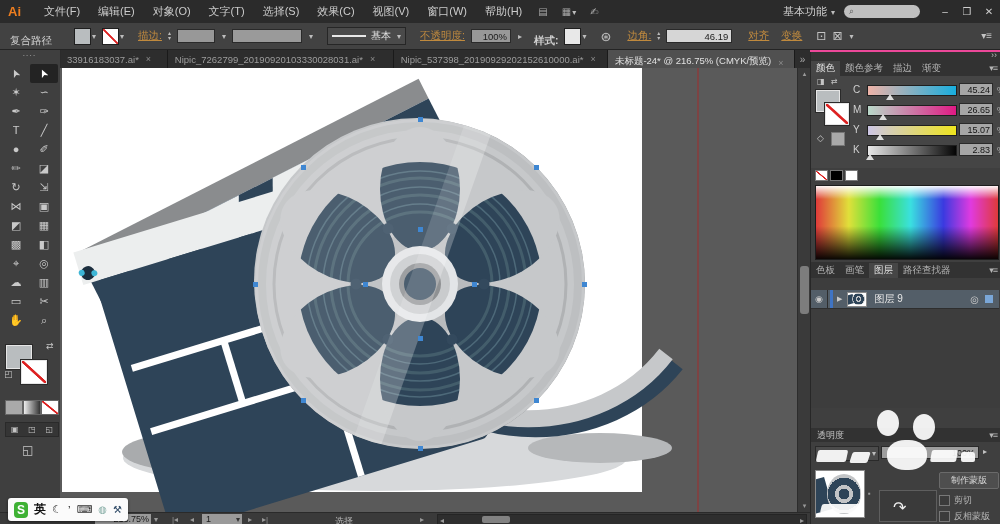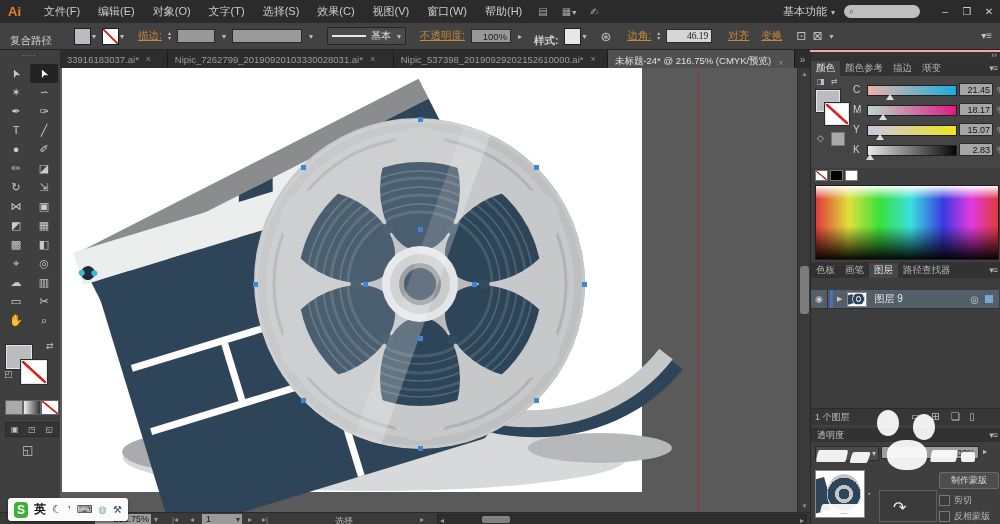--- a/index.html
+++ b/index.html
@@ -1,16 +1,16 @@
 <!DOCTYPE html>
 <html><head>
 <meta charset="utf-8">
 <style>
   html,body{margin:0;padding:0;background:#222;}
-  #app{position:relative;width:1000px;height:524px;overflow:hidden;background:#fca5a5;
+  #app{position:relative;width:1000px;height:524px;overflow:hidden;background:#ec4899;
        font-family:"Liberation Sans","DejaVu Sans",sans-serif;color:#cfcfcf;
        -webkit-font-smoothing:antialiased;}
   .abs{position:absolute;}
   .g{color:#c4c4c4;font-size:10px;line-height:1;}
   .flex{display:flex;align-items:center;}
 
   
   #menubar{left:0;top:0;width:1000px;height:23px;background:#2b2b2b;border-bottom:1px solid #1c1c1c;
            display:flex;align-items:center;font-size:11px;}
   #menubar .logo{color:#ee7e1f;font-weight:bold;font-size:13px;margin:0 14px 0 8px;}
@@ -171,21 +171,21 @@
     <span class="flex">
         <span class="sw" style="background:#e8e8e8;"></span>
         <span class="ddarrow">▾</span>
       </span>
     <span class="g" style="font-size:13px;margin-left:8px;">⊛</span>
     <span class="olabel" style="margin-left:10px;">边角:</span>
     <span class="stepper">
         <span>▴</span>
         <span>▾</span>
       </span>
-    <span class="vbox" style="width:46px;background:#d6d6d6;font-family:Liberation Serif, serif;">46.19</span>
+    <span class="vbox" style="width:66px;background:#d6d6d6;">46.19</span>
     <span class="olabel" style="margin-left:10px;">对齐</span>
     <span class="olabel" style="margin-left:6px;">变换</span>
     <span class="g" style="font-size:12px;margin-left:8px;">⊡</span>
     <span class="g" style="font-size:12px;">⊠</span>
     <span class="ddarrow">▾</span>
     <span style="margin-left:auto;margin-right:8px;" class="g"><span>▾</span><span>≡</span></span>
   </div>
 
   <div id="tabbar" class="abs">
     <div class="dtab" style="width:96px;">
@@ -440,30 +440,30 @@
       <div class="fsq" style="left:14px;top:27px;width:22px;height:20px;background:linear-gradient(to top right,#fff 44%,#d22 47%,#d22 53%,#fff 56%);"></div>
       <span class="g abs" style="left:6px;top:58px;font-size:9px;">◇</span>
       <div class="abs" style="left:20px;top:56px;width:12px;height:12px;background:#a9a9a9;border:1px solid #777;"></div>
 
       <div class="chrow" style="left:42px;top:6px;width:146px;">
         <span class="chlab">C</span>
         <div class="chtrack tr-c"></div>
         <div class="sl-wrap">
             <div class="sl-thumb" style="left: calc(25.85% - 4px);"></div>
           </div>
-        <span class="chval">21.45</span>
+        <span class="chval">45.24</span>
         <span class="chpct">%</span>
       </div>
       <div class="chrow" style="left:42px;top:26px;width:146px;">
         <span class="chlab">M</span>
         <div class="chtrack tr-m"></div>
         <div class="sl-wrap">
             <div class="sl-thumb" style="left: calc(18.17% - 4px);"></div>
           </div>
-        <span class="chval">18.17</span>
+        <span class="chval">26.65</span>
         <span class="chpct">%</span>
       </div>
       <div class="chrow" style="left:42px;top:46px;width:146px;">
         <span class="chlab">Y</span>
         <div class="chtrack tr-y"></div>
         <div class="sl-wrap">
             <div class="sl-thumb" style="left: calc(15.07% - 4px);"></div>
           </div>
         <span class="chval">15.07</span>
         <span class="chpct">%</span>
@@ -499,28 +499,20 @@
     <div id="layerrow">
       <span class="lbtn" style="width:16px;text-align:center;">◉</span>
       <span style="width:1px;height:18px;background:#2e2e2e;"></span>
       <span style="width:3px;height:18px;background:#3f74c4;margin-left:2px;"></span>
       <span class="lbtn" style="font-size:7px;margin-left:4px;">▶</span>
       <span class="reelthumb" style="width:20px;height:15px;margin-left:5px;"></span>
       <span style="margin-left:7px;">图层 9</span>
       <span class="lbtn" style="margin-left:auto;font-size:10px;">◎</span>
       <span style="width:8px;height:8px;background:#7aa7d8;margin:0 6px 0 6px;"></span>
     </div>
-    <div id="lyrbottom">
-      <span style="margin-left:4px;">1 个图层</span>
-      <span class="g abs" style="left:76px;top:3px;">⌕</span>
-      <span class="g abs" style="left:100px;top:3px;">▭</span>
-      <span class="g abs" style="left:120px;top:3px;">⊞</span>
-      <span class="g abs" style="left:140px;top:3px;">❏</span>
-      <span class="g abs" style="left:158px;top:3px;">▯</span>
-    </div>
 
     <div class="abs" style="left:0;top:376px;width:190px;height:14px;background:#323232;display:flex;align-items:center;font-size:9px;color:#c0c0c0;">
       <span style="margin-left:6px;">透明度</span>
       <span class="pmenu"><span>▾</span><span>≡</span></span>
     </div>
     <div class="abs" style="left:4px;top:394px;width:62px;height:13px;background:#4c4c4c;border:1px solid #2a2a2a;display:flex;align-items:center;">
       <span class="ddarrow" style="margin-left:auto;margin-right:2px;">▾</span>
     </div>
     <div class="abs" style="left:70px;top:394px;width:98px;height:13px;background:#9e9e9e;border:1px solid #2a2a2a;color:#161616;font-size:9px;display:flex;align-items:center;justify-content:flex-end;padding-right:3px;box-sizing:border-box;">
       <span>100%</span>

